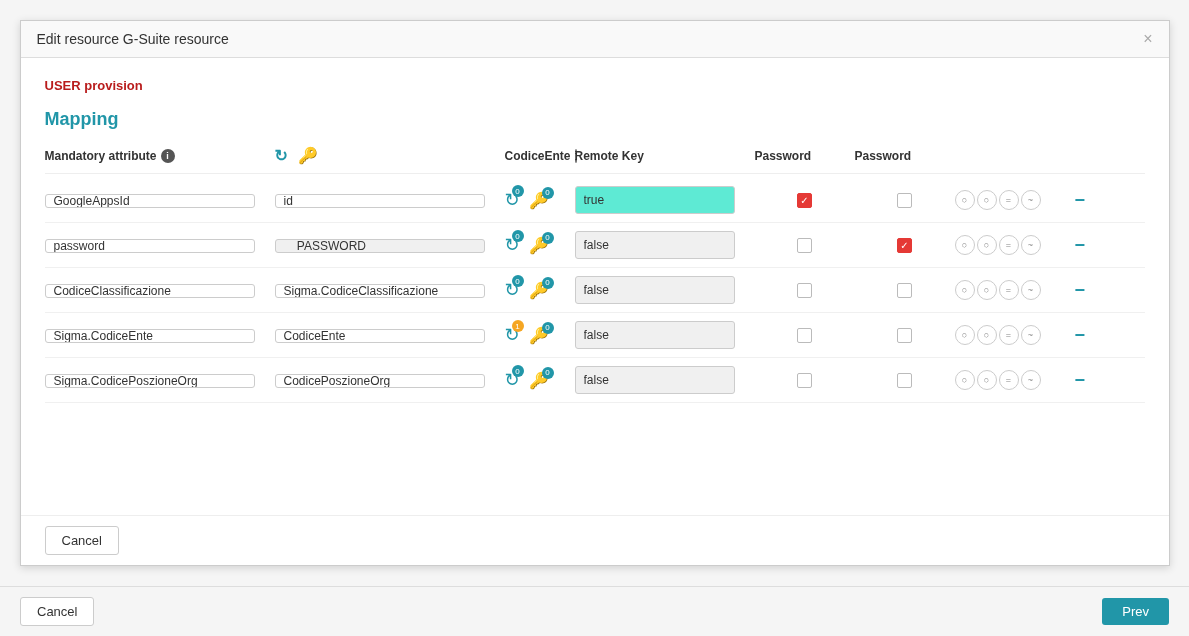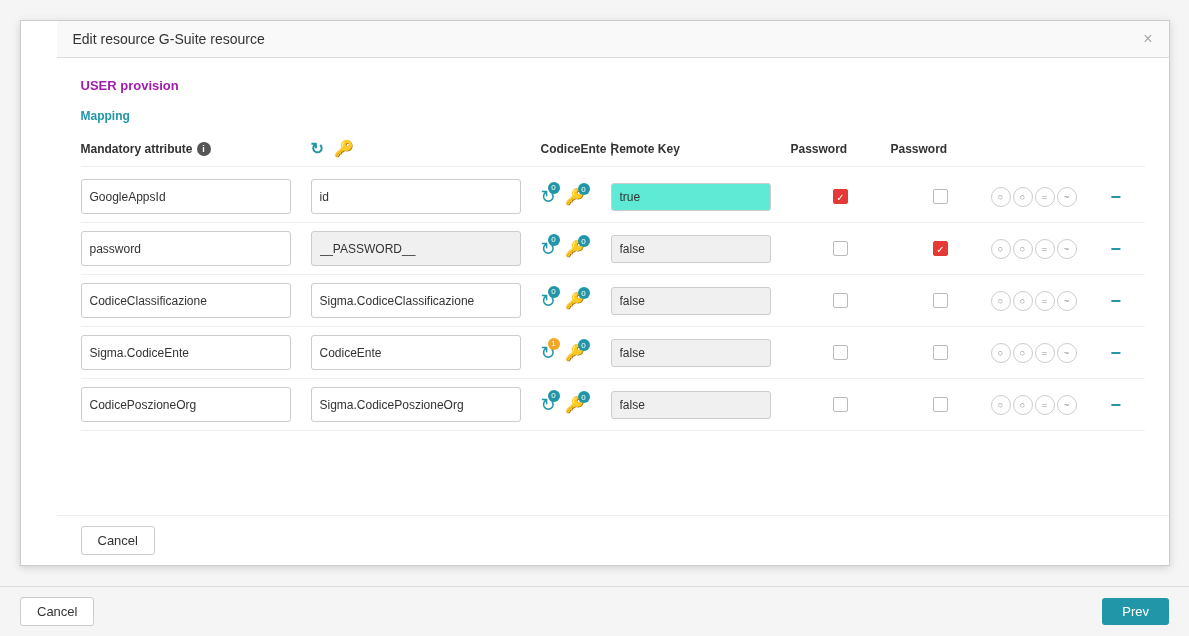--- a/index.html
+++ b/index.html
@@ -21,21 +21,20 @@
 
     .modal {
       background: #fff;
       margin: 20px auto;
       width: 1150px;
       border: 1px solid #ccc;
       box-shadow: 0 2px 8px rgba(0,0,0,0.15);
       display: flex;
       flex-direction: column;
       flex: 1;
-      padding-left: 36px;
     }
 
     .modal-header {
       background: #f9f9f9;
       border-bottom: 1px solid #ddd;
       padding: 10px 16px;
       display: flex;
       align-items: center;
       justify-content: space-between;
     }
@@ -58,27 +57,27 @@
     .modal-body {
       padding: 20px 24px;
       flex: 1;
       overflow-y: auto;
       position: relative;
     }
 
     .section-title {
       font-size: 13px;
       font-weight: bold;
-      color: #a21caf;
+      color: #b91c1c;
       margin-bottom: 16px;
     }
 
     .mapping-title {
       color: #2196a8;
-      font-size: 12px;
+      font-size: 18px;
       font-weight: bold;
       margin-bottom: 16px;
     }
 
     .table-header {
       display: grid;
       grid-template-columns: 230px 230px 70px 180px 100px 100px 120px 40px;
       align-items: center;
       padding: 0 0 8px 0;
       border-bottom: 1px solid #eee;
@@ -111,21 +110,21 @@
     .table-row {
       display: grid;
       grid-template-columns: 230px 230px 70px 180px 100px 100px 120px 40px;
       align-items: center;
       padding: 8px 0;
       border-bottom: 1px solid #f0f0f0;
     }
 
     .input-field {
       width: 210px;
-      height: 35px;
+      height: 14px;
       border: 1px solid #ccc;
       border-radius: 3px;
       padding: 0 8px;
       font-size: 12px;
       color: #333;
       background: #fff;
     }
 
     .input-field-readonly {
       background: #f0f0f0;
@@ -495,24 +494,24 @@
           <div class="purpose-icon">=</div>
           <div class="purpose-icon">~</div>
         </div>
         <div>
           <button class="minus-btn">−</button>
         </div>
       </div>
 
       <div class="table-row">
         <div>
+          <input type="text" class="input-field" value="Sigma.CodicePoszioneOrg" style="">
+        </div>
+        <div>
           <input type="text" class="input-field" value="CodicePoszioneOrg" style="">
-        </div>
-        <div>
-          <input type="text" class="input-field" value="Sigma.CodicePoszioneOrg" style="">
         </div>
         <div class="icon-group">
           <div class="badge-icon">
             <span class="icon-refresh" style="font-size:18px;color:#2196a8;">↻</span>
             <span class="badge">0</span>
           </div>
           <div class="badge-icon" style="margin-left:4px;">
             <span style="font-size:16px;color:#2196a8;">🔑</span>
             <span class="badge">0</span>
           </div>

